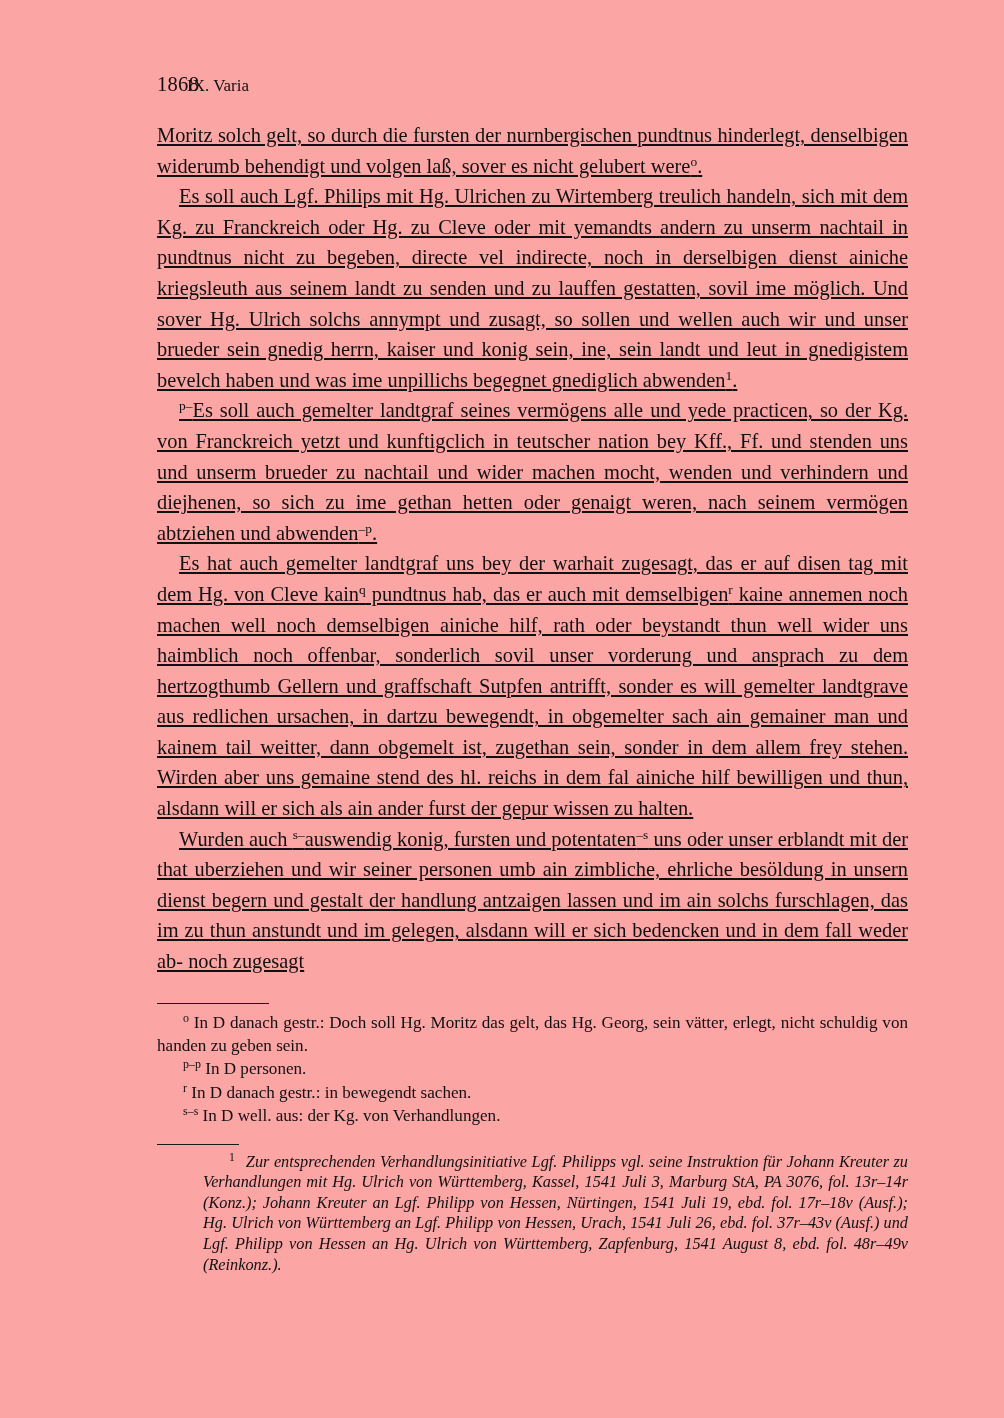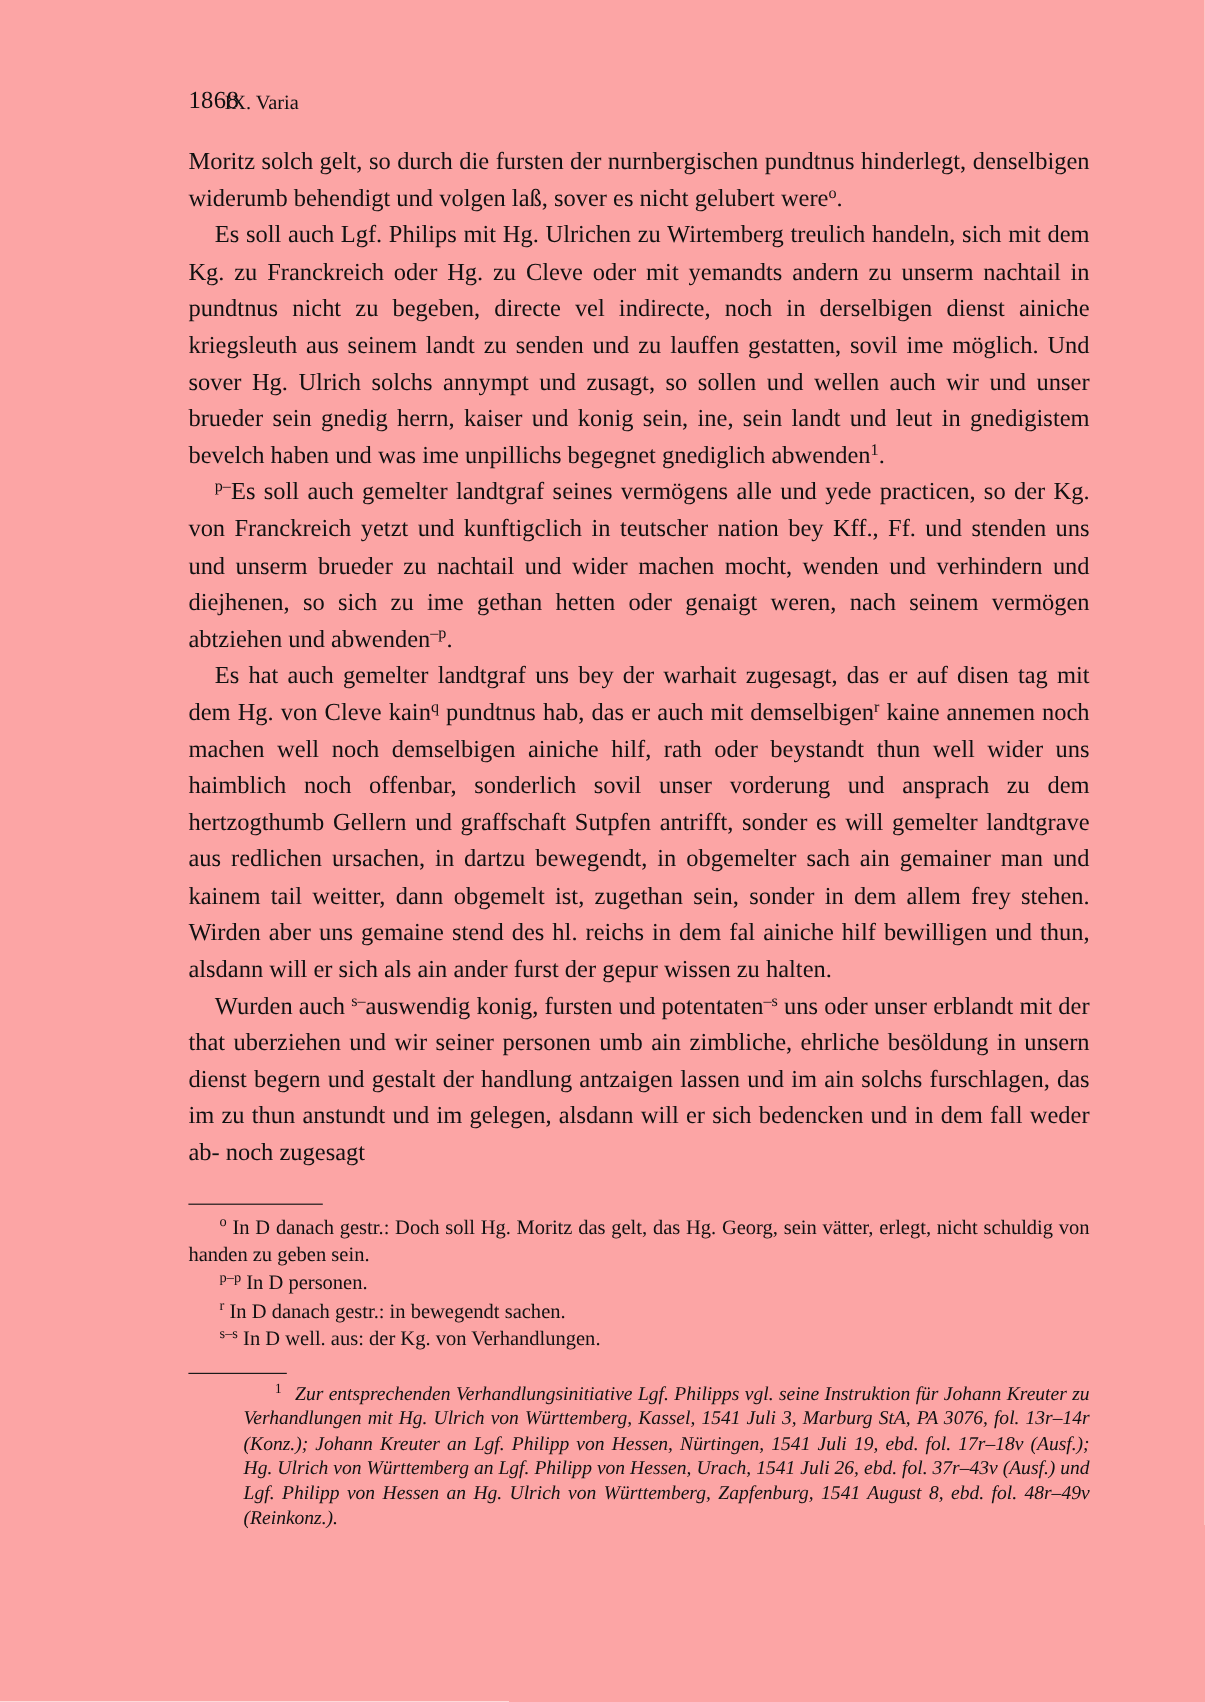--- a/index.html
+++ b/index.html
@@ -52,20 +52,21 @@
     margin-top: 14px;
     font-size: 20.4px;
     line-height: 30.6px;
     text-align: justify;
     text-justify: inter-word;
     hyphens: none;
   }
   .body-text p {
     margin: 0;
     text-indent: 22px;
+    text-decoration: underline;
   }
   .body-text p.noindent {
     text-indent: 0;
   }
 
   sup.note {
     font-size: 0.66em;
     vertical-align: 0.52em;
     line-height: 0;
   }

